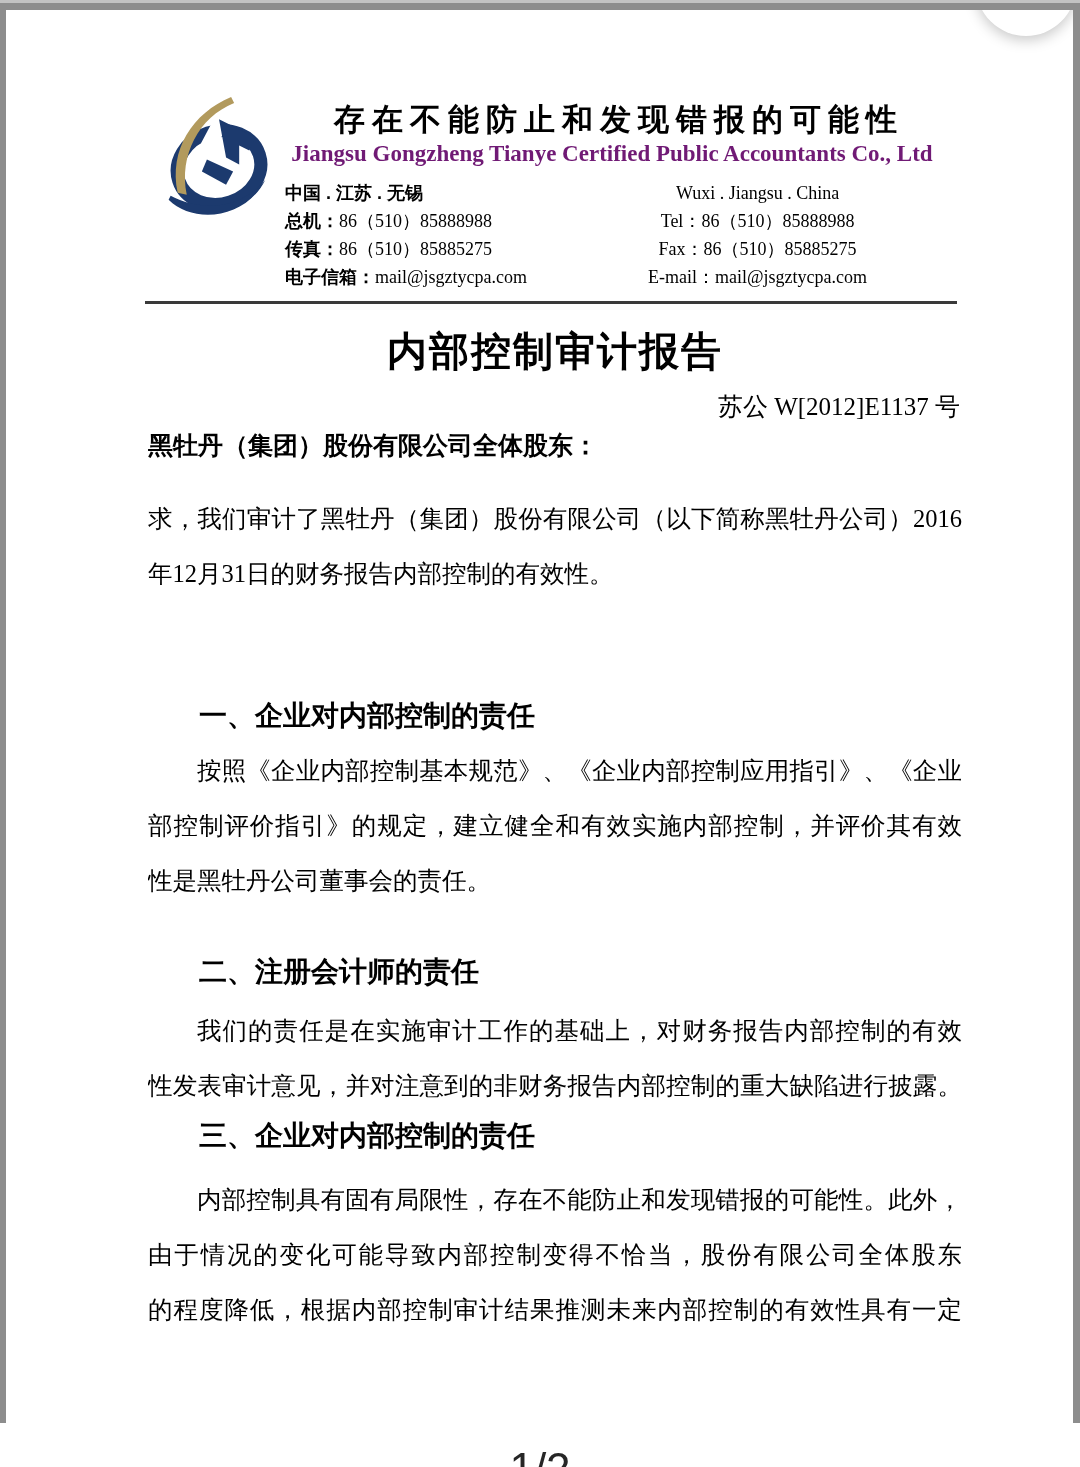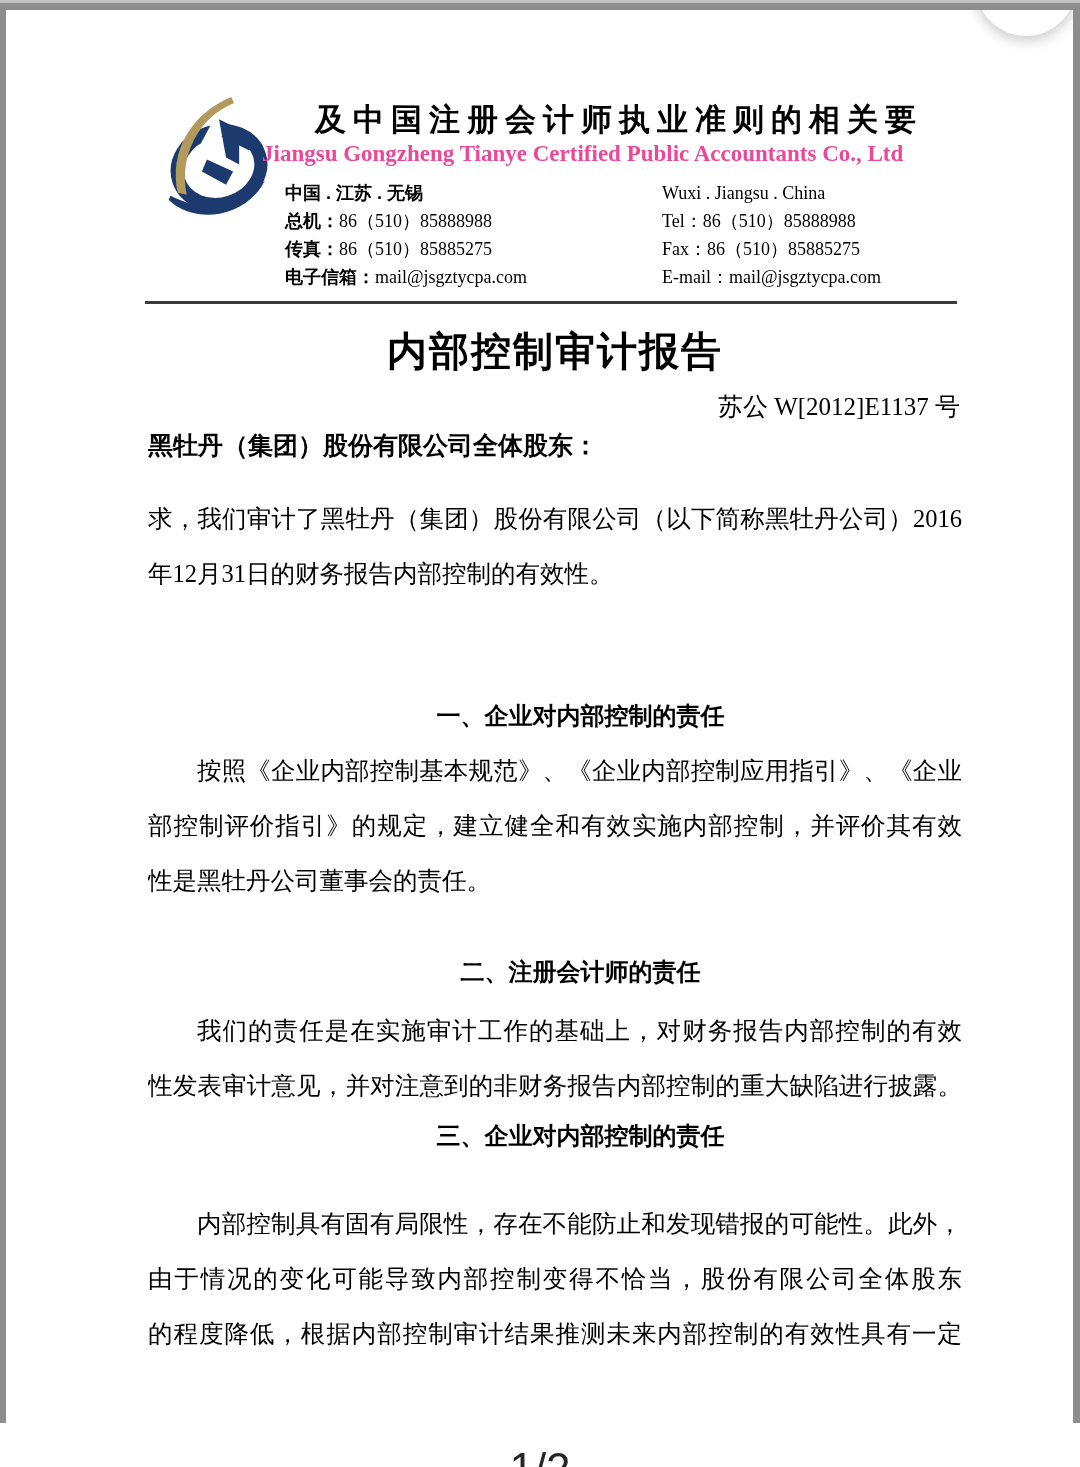--- a/index.html
+++ b/index.html
@@ -24,26 +24,26 @@
     font-size:44px;color:#262626;z-index:2;
   }
   
   .content{position:absolute;left:148px;top:0;width:814px;height:1467px;z-index:1;}
   .logo{position:absolute;left:18px;top:97px;width:102px;height:126px;}
   .name-zh{
     position:absolute;left:128px;right:0;top:99px;text-align:center;
     font-weight:bold;font-size:31px;letter-spacing:7px;white-space:nowrap;color:#000;
   }
   .name-en{
-    position:absolute;left:114px;right:0;top:141px;
-    font-weight:bold;font-size:23px;white-space:nowrap;color:#ec4899;
+    position:absolute;left:114px;right:0;top:141px;text-align:center;
+    font-weight:bold;font-size:23px;white-space:nowrap;color:#701a75;
   }
   .contact{position:absolute;top:179px;font-size:18px;line-height:28px;white-space:nowrap;color:#000;}
   .contact-l{left:137px;}
-  .contact-r{left:514px;}
+  .contact-r{left:500px;text-align:center;}
   .contact .lbl{font-weight:bold;font-family:"Liberation Sans","DejaVu Sans",sans-serif;}
   .contact-r .lbl{font-weight:normal;font-family:"Liberation Serif","DejaVu Serif",serif;}
   .rule{position:absolute;left:-3px;top:301px;width:812px;height:3px;background:#3a3a3a;}
   .doc-title{
     position:absolute;left:0;right:0;top:324px;text-align:center;
     font-weight:bold;font-size:40px;letter-spacing:2px;white-space:nowrap;color:#000;
   }
   .doc-number{
     position:absolute;right:2px;top:390px;font-size:25px;white-space:nowrap;color:#000;
   }
@@ -53,29 +53,29 @@
   .para{position:absolute;left:0;width:814px;}
   .line{
     display:block;height:55px;line-height:55px;font-size:24.5px;color:#000;
     overflow:hidden;
   }
   .line.f{text-align:justify;text-align-last:justify;}
   .line.ind{text-indent:49px;}
   .heading{
     position:absolute;left:0;width:814px;height:55px;line-height:55px;
     font-family:"Liberation Sans","DejaVu Sans",sans-serif;
-    font-weight:bold;font-size:24px;text-indent:51px;color:#000;white-space:nowrap;text-align:center;
+    font-weight:bold;font-size:28px;text-indent:51px;color:#000;white-space:nowrap;
   }
   .p-intro{top:491px;}
   .h-s1{top:688px;}
   .p-s1{top:743px;}
   .h-s2{top:944px;}
   .p-s2{top:1003px;}
   .h-s3{top:1108px;}
-  .p-s3{top:1196px;}
+  .p-s3{top:1172px;}
 </style>
 </head>
 <body>
 
 <div class="fab"></div>
 <div class="top-strip"></div>
 <div class="frame-top"></div>
 <div class="frame-left"></div>
 <div class="frame-right"></div>
 <div class="page-indicator">1/2</div>
@@ -84,21 +84,21 @@
 
   <svg class="logo" viewBox="0 0 100 125" xmlns="http://www.w3.org/2000/svg">
     <ellipse cx="52" cy="70" rx="42" ry="36" fill="none" stroke="#1c3a6e" stroke-width="13" transform="rotate(-18 52 70)"></ellipse>
     <rect x="42" y="14" width="15" height="38" fill="#ffffff" transform="rotate(28 50 33)"></rect>
     <path d="M52 22 L88 40 L82 53 L72 48 L72 67 L59 60 Z" fill="#1c3a6e"></path>
     <path d="M40 62 L66 74 L59 87 L35 74 Z" fill="#1c3a6e"></path>
     <path d="M4 98 C34 114 74 112 98 82 C78 122 26 126 2 102 Z" fill="#1c3a6e"></path>
     <path d="M64 0 C26 16 2 52 11 95 L20 97 C12 58 32 20 67 6 Z" fill="#b29a5d"></path>
   </svg>
 
-  <div class="name-zh">及中国注册会计师执业准则的相关要</div>
+  <div class="name-zh">存在不能防止和发现错报的可能性</div>
   <div class="name-en">Jiangsu Gongzheng Tianye Certified Public Accountants Co., Ltd</div>
 
   <div class="contact contact-l">
     <div><span class="lbl">中国 . 江苏 . 无锡</span><span></span></div>
     <div><span class="lbl">总机：</span><span>86（510）85888988</span></div>
     <div><span class="lbl">传真：</span><span>86（510）85885275</span></div>
     <div><span class="lbl">电子信箱：</span><span>mail@jsgztycpa.com</span></div>
   </div>
 
   <div class="contact contact-r">

